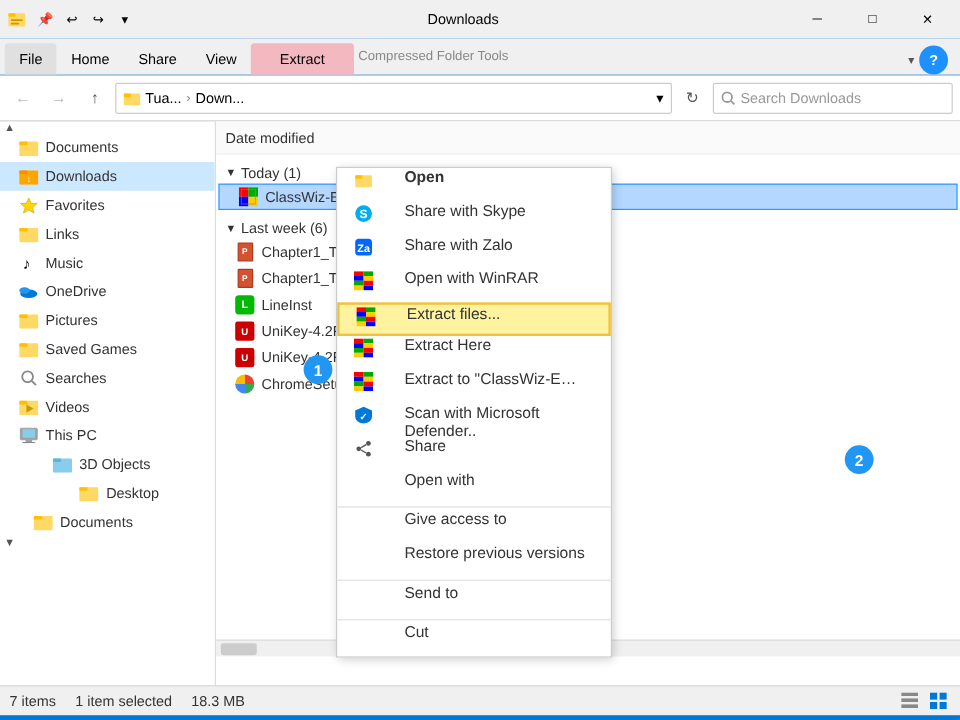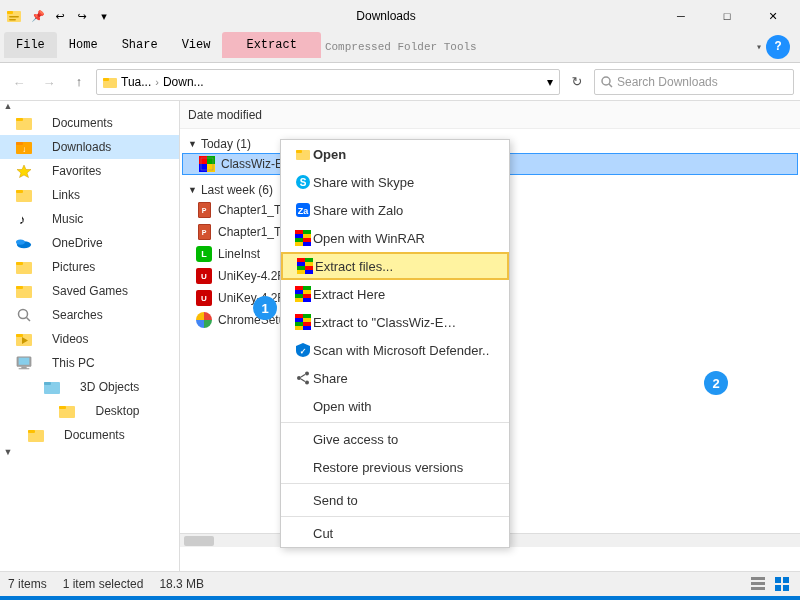--- a/index.html
+++ b/index.html
@@ -49,25 +49,24 @@
       display: flex; align-items: center; justify-content: center;
       cursor: pointer; font-size: 11px;
     }
 
     
     .ribbon {
       background: #f0f0f0;
       border-bottom: 1px solid #d0d0d0;
     }
     .ribbon-tabs {
-      display: flex; 
+      display: flex; align-items: flex-end;
       padding: 0 4px;
       height: 30px;
       background: #f0f0f0;
-      font-family: Liberation Mono, monospace;
     }
     .ribbon-tab {
       padding: 0 12px;
       height: 26px;
       display: flex; align-items: center;
       cursor: pointer;
       font-size: 12px;
       border-top-left-radius: 3px;
       border-top-right-radius: 3px;
     }
@@ -139,21 +138,21 @@
       background: white;
       border-right: 1px solid #ddd;
       overflow-y: auto;
       flex-shrink: 0;
     }
     .sidebar-item {
       display: flex; align-items: center;
       height: 24px;
       padding: 0 8px 0 16px;
       cursor: pointer;
-      gap: 20px;
+      gap: 6px;
       font-size: 12px;
       color: #333;
     }
     .sidebar-item.selected { background: #cce8ff; }
     .sidebar-item .item-icon {
       width: 16px; height: 16px;
       display: flex; align-items: center; justify-content: center;
       flex-shrink: 0;
     }
 
@@ -232,25 +231,25 @@
       top: 38px;
       left: 280px;
       width: 230px;
       background: white;
       border: 1px solid #ccc;
       box-shadow: 2px 2px 8px rgba(0,0,0,0.2);
       z-index: 100;
       font-size: 13px;
     }
     .ctx-item {
-      display: flex; align-items: center;
+      display: flex; 
       height: 28px;
       padding: 0 12px;
       cursor: pointer;
-      gap: 0;
+      gap: 24px;
       color: #333;
     }
     .ctx-divider {
       height: 1px;
       background: #e0e0e0;
       margin: 2px 0;
     }
     .ctx-icon {
       width: 20px; height: 20px;
       display: flex; align-items: center; justify-content: center;

